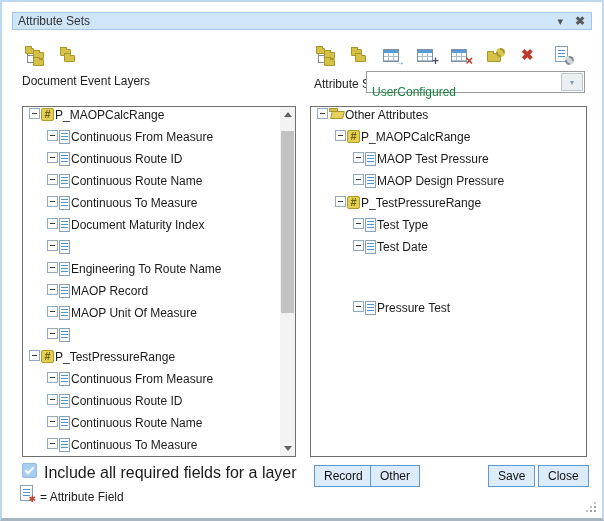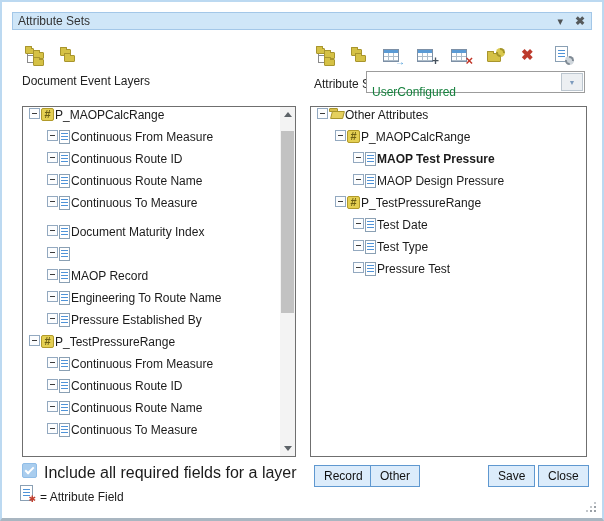--- a/index.html
+++ b/index.html
@@ -201,43 +201,47 @@
       <div class="tree-row" style="padding-left: 24px;">
         <span class="expander"></span>
         <span class="ic-field"></span>
         <span>Continuous Route Name</span>
       </div>
       <div class="tree-row" style="padding-left: 24px;">
         <span class="expander"></span>
         <span class="ic-field"></span>
         <span>Continuous To Measure</span>
       </div>
-      <div class="tree-row" style="padding-left: 24px; margin-top: 7px;">
+      <div class="tree-row" style="padding-left: 24px;">
         <span class="expander"></span>
         <span class="ic-field"></span>
         <span>Document Maturity Index</span>
       </div>
       <div class="tree-row" style="padding-left: 24px;">
         <span class="expander"></span>
         <span class="ic-field"></span>
       </div>
       <div class="tree-row" style="padding-left: 24px;">
         <span class="expander"></span>
         <span class="ic-field"></span>
+        <span>Engineering To Route Name</span>
+      </div>
+      <div class="tree-row" style="padding-left: 24px;">
+        <span class="expander"></span>
+        <span class="ic-field"></span>
         <span>MAOP Record</span>
       </div>
       <div class="tree-row" style="padding-left: 24px;">
         <span class="expander"></span>
         <span class="ic-field"></span>
-        <span>Engineering To Route Name</span>
-      </div>
-      <div class="tree-row" style="padding-left: 24px;">
-        <span class="expander"></span>
-        <span class="ic-field"></span>
-        <span>Pressure Established By</span>
+        <span>MAOP Unit Of Measure</span>
+      </div>
+      <div class="tree-row" style="padding-left: 24px;">
+        <span class="expander"></span>
+        <span class="ic-field"></span>
       </div>
       <div class="tree-row" style="padding-left: 6px;">
         <span class="expander"></span>
         <span class="ic-layer"></span>
         <span>P_TestPressureRange</span>
       </div>
       <div class="tree-row" style="padding-left: 24px;">
         <span class="expander"></span>
         <span class="ic-field"></span>
         <span>Continuous From Measure</span>
@@ -270,46 +274,46 @@
       <div class="tree-row" style="padding-left: 6px;">
         <span class="expander"></span>
         <span class="ic-folder"></span>
         <span>Other Attributes</span>
       </div>
       <div class="tree-row" style="padding-left: 24px;">
         <span class="expander"></span>
         <span class="ic-layer"></span>
         <span>P_MAOPCalcRange</span>
       </div>
-      <div class="tree-row" style="padding-left: 42px; font-weight: bold;">
+      <div class="tree-row" style="padding-left: 42px;">
         <span class="expander"></span>
         <span class="ic-field"></span>
         <span>MAOP Test Pressure</span>
       </div>
       <div class="tree-row" style="padding-left: 42px;">
         <span class="expander"></span>
         <span class="ic-field"></span>
         <span>MAOP Design Pressure</span>
       </div>
       <div class="tree-row" style="padding-left: 24px;">
         <span class="expander"></span>
         <span class="ic-layer"></span>
         <span>P_TestPressureRange</span>
       </div>
       <div class="tree-row" style="padding-left: 42px;">
         <span class="expander"></span>
         <span class="ic-field"></span>
+        <span>Test Type</span>
+      </div>
+      <div class="tree-row" style="padding-left: 42px;">
+        <span class="expander"></span>
+        <span class="ic-field"></span>
         <span>Test Date</span>
       </div>
-      <div class="tree-row" style="padding-left: 42px;">
-        <span class="expander"></span>
-        <span class="ic-field"></span>
-        <span>Test Type</span>
-      </div>
-      <div class="tree-row" style="padding-left: 42px;">
+      <div class="tree-row" style="padding-left: 42px; margin-top: 39px;">
         <span class="expander"></span>
         <span class="ic-field"></span>
         <span>Pressure Test</span>
       </div>
     </div>
 </div>
 
 <div class="chk"></div>
 <div class="chk-label">Include all required fields for a layer</div>
 <div class="req-ic"></div>

